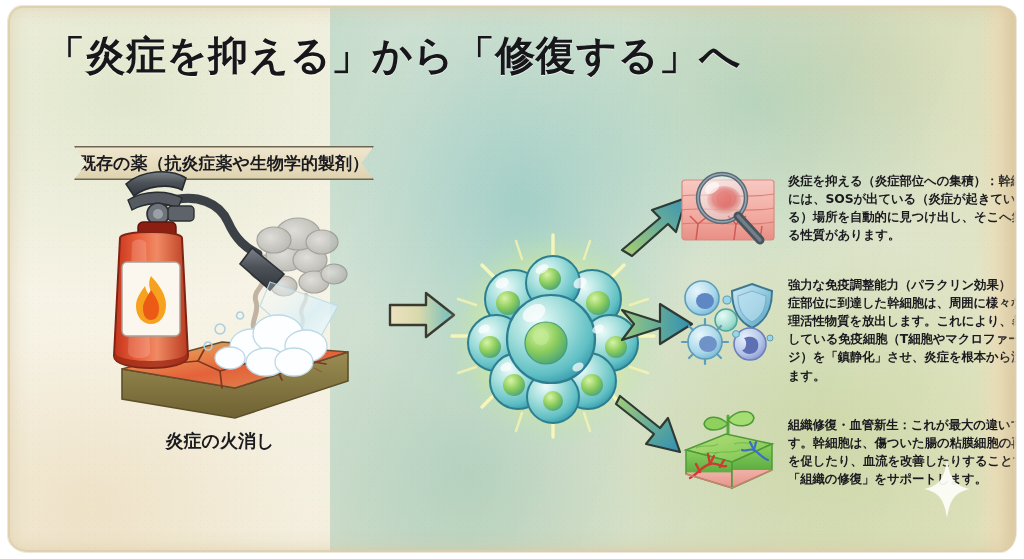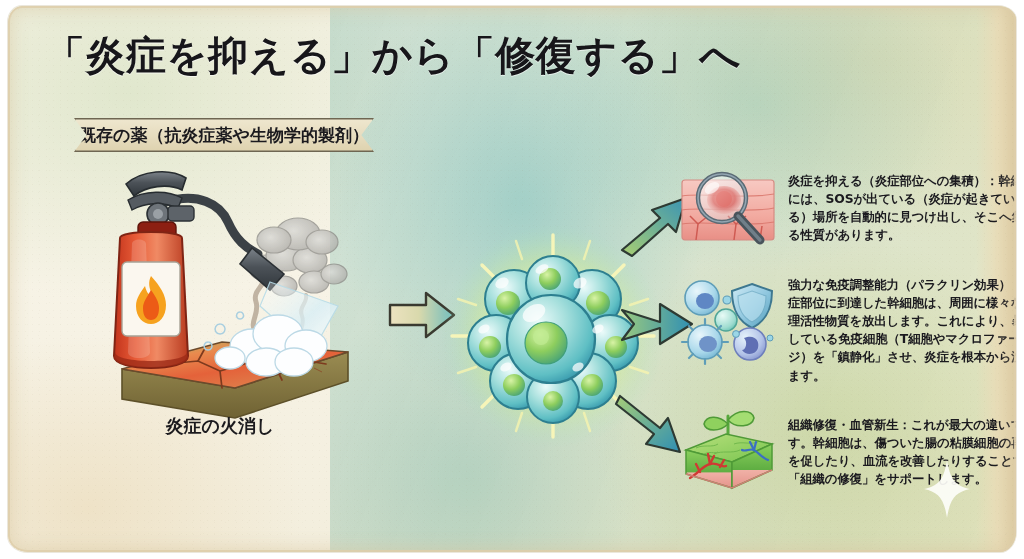--- a/index.html
+++ b/index.html
@@ -71,20 +71,21 @@
     text-shadow: 0 1px 0 rgba(255,255,255,.6);
     padding-left: 37px;
   }
 
   
   .ribbon {
     position:absolute; height:34px;
     display:flex; align-items:center; justify-content:center;
     font-size:17px; font-weight:700; color:#1b1a1e;
     clip-path: polygon(0 0, 100% 0, 100% 100%, 0 100%, 4.2% 50%);
+    margin-top: 28px;
   }
   .ribbon .rtext { position:relative; z-index:2; white-space:nowrap; }
   #ribbon-left {
     left:66px; top:112px; width:300px;
     background: linear-gradient(180deg,#efe7cf 0%,#e6dcbe 55%,#ded2ae 100%);
     clip-path: polygon(0 0, 100% 0, 95.8% 50%, 100% 100%, 0 100%, 4.2% 50%);
     box-shadow: inset 0 0 0 1.6px #6e6652;
   }
   #ribbon-right {
     left:565px; top:112px; width:338px;
@@ -93,21 +94,21 @@
     box-shadow: inset 0 0 0 1.6px #3d6773;
   }
   #ribbon-left  .rtext { font-size:17px; }
   #ribbon-right .rtext { font-size:18px; }
 
   
   #left-illo { position:absolute; left:62px; top:150px; width:300px; height:265px; }
 
   
   #cap-head {
-    position:absolute; left:62px; top:408px; width:300px;
+    position:absolute; left:62px; top:423px; width:300px;
     text-align:center; font-size:18px; font-weight:700; color:#1b1a1e;
   }
   #cap-body {
     position:absolute; left:60px; top:450px; width:310px;
     font-size:14.6px; line-height:1.52; font-weight:700; color:#1d1c20;
     text-align:left;
   }
 
   
   #cluster { position:absolute; left:430px; top:215px; width:230px; height:230px; }

